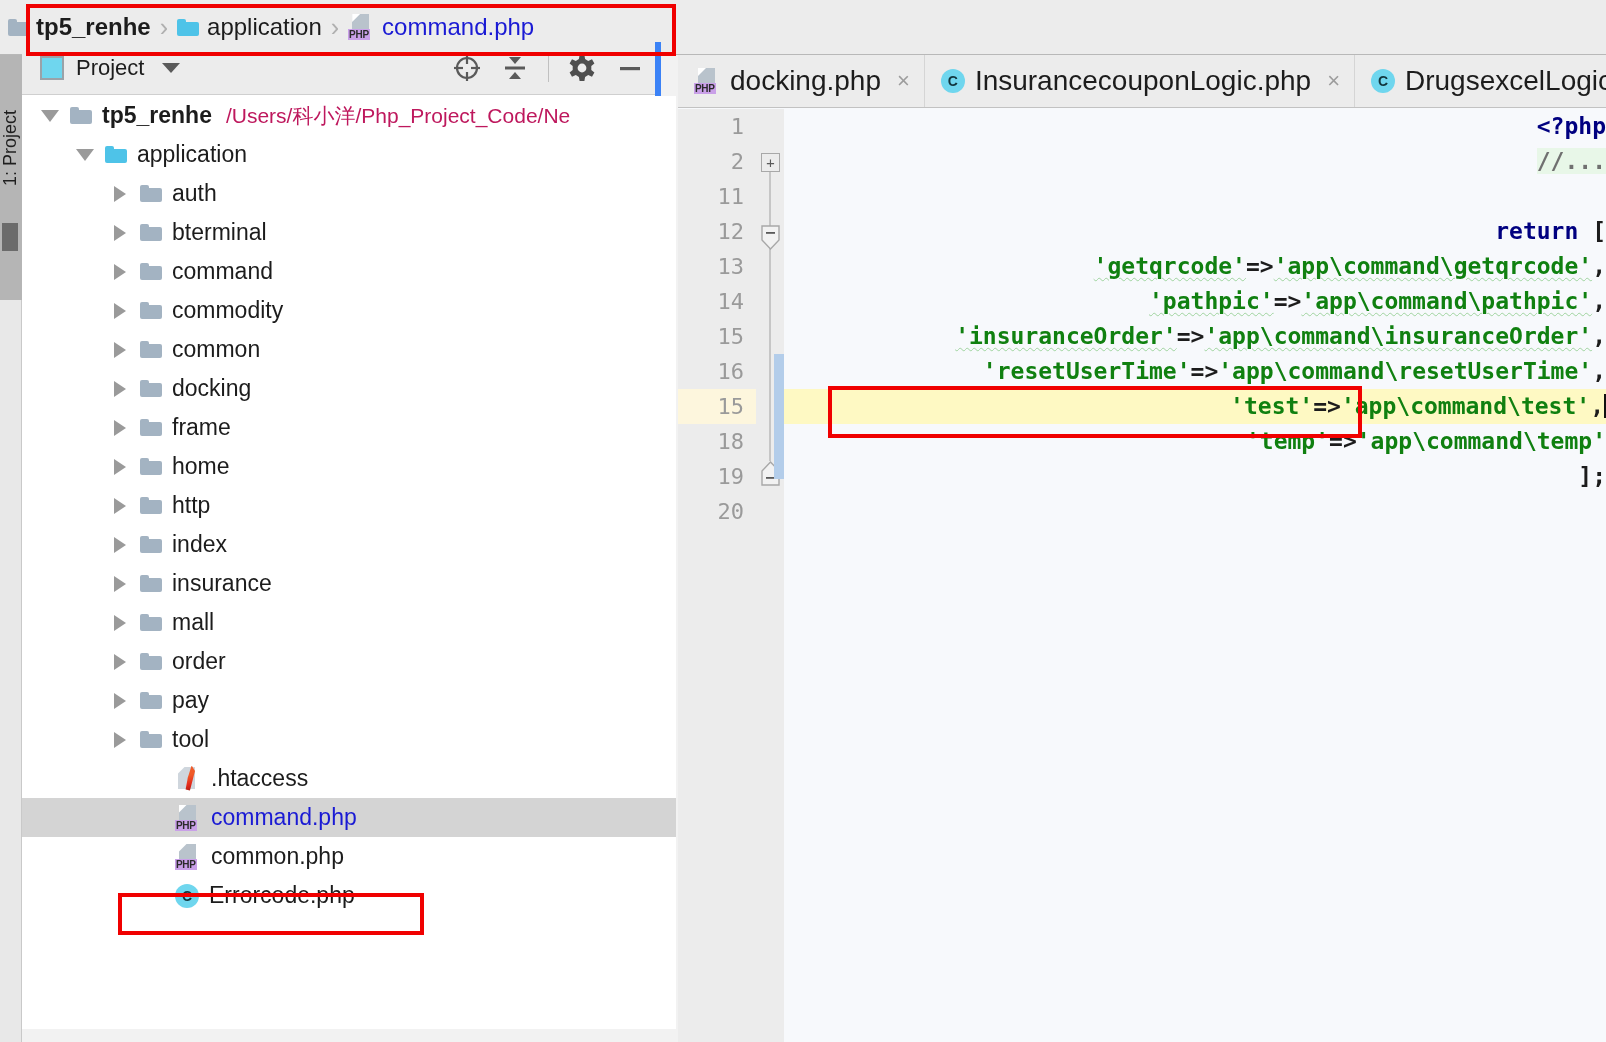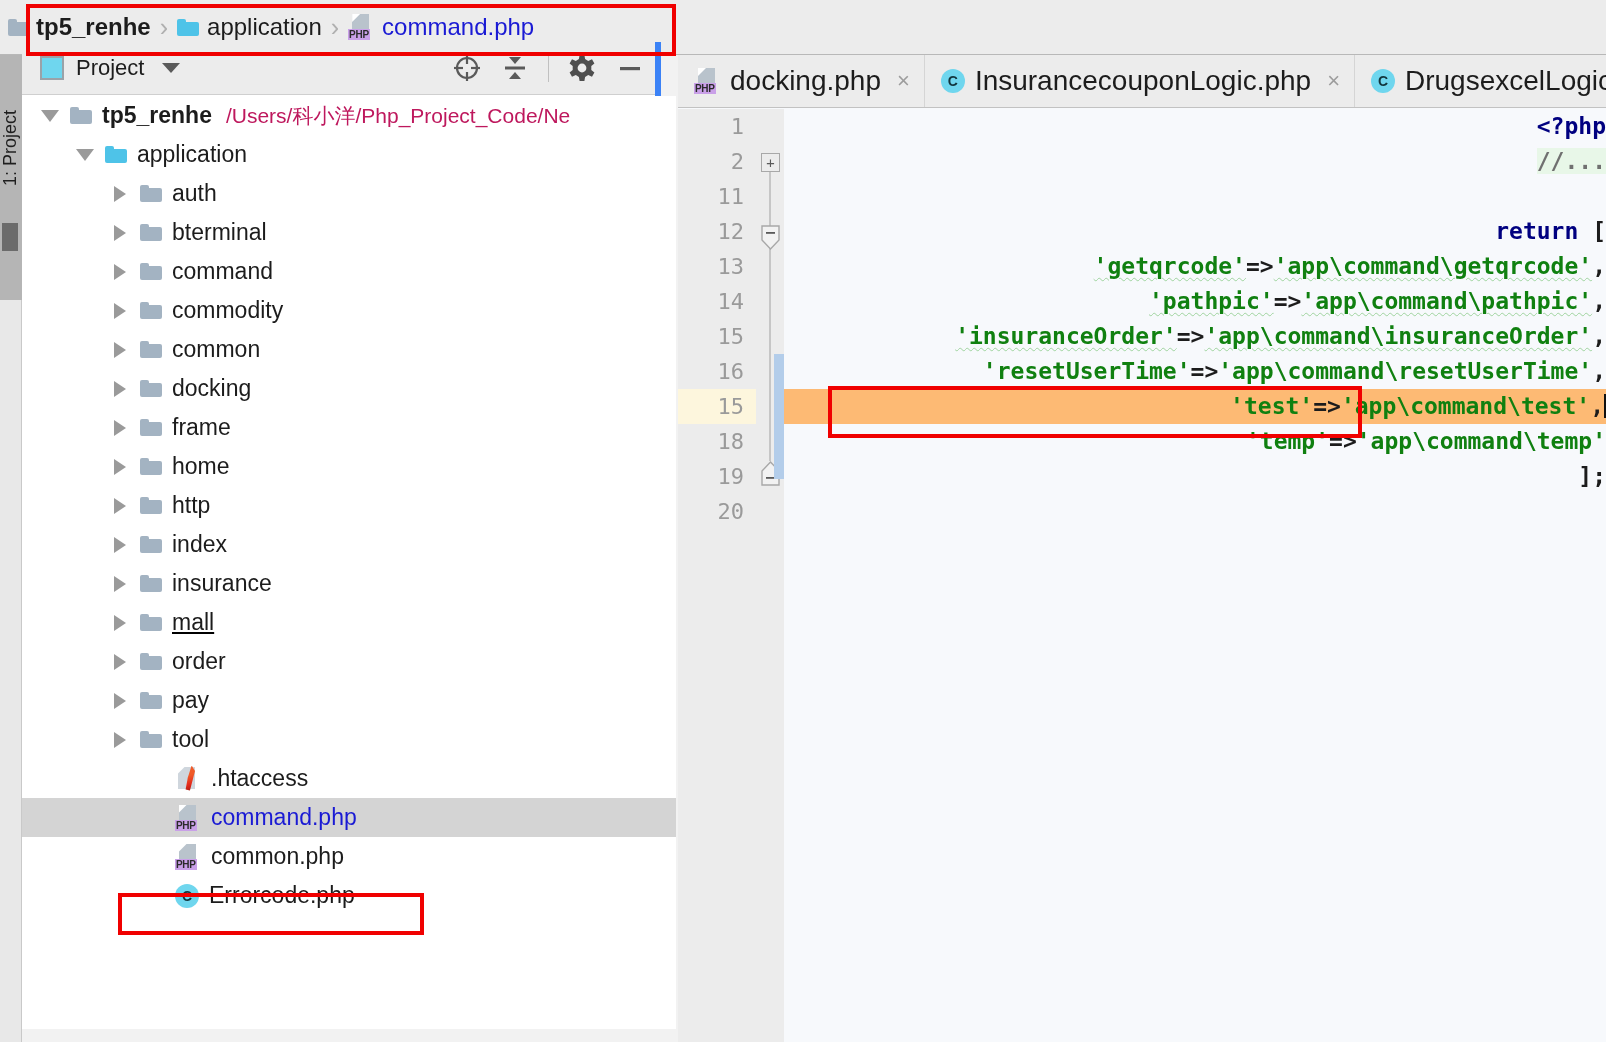--- a/index.html
+++ b/index.html
@@ -245,21 +245,21 @@
     overflow: hidden;
     text-align: right;
   }
   .cline {
     height: 35px; line-height: 35px;
     font-family: "DejaVu Sans Mono", monospace;
     font-size: 23px; font-weight: bold;
     white-space: pre; padding-left: 12px;
     color: #1c1c1c;
   }
-  .cline.cur { background: #fdba74; }
+  .cline.cur { background: #fef9c3; }
   .kw { color: #000080; }
   .str { color: #108010; }
   .op { color: #1c1c1c; }
   .cmt { color: #707070; background: #e8f7e8; font-style: normal; }
   .squig {
     text-decoration: underline;
     text-decoration-style: wavy;
     text-decoration-color: #9fd49f;
     text-decoration-thickness: 1px;
     text-underline-offset: 3px;
@@ -441,21 +441,21 @@
           <span class="folder grey"></span>
           <span class="tlabel">index</span>
         </div>
         <div class="tnode" style="padding-left: 78px;">
           <span class="tw">
             <span class="arrow-r"></span>
           </span>
           <span class="folder grey"></span>
           <span class="tlabel">insurance</span>
         </div>
-        <div class="tnode" style="padding-left: 78px; text-decoration: underline;">
+        <div class="tnode" style="padding-left: 78px;">
           <span class="tw">
             <span class="arrow-r"></span>
           </span>
           <span class="folder grey"></span>
           <span class="tlabel">mall</span>
         </div>
         <div class="tnode" style="padding-left: 78px;">
           <span class="tw">
             <span class="arrow-r"></span>
           </span>

